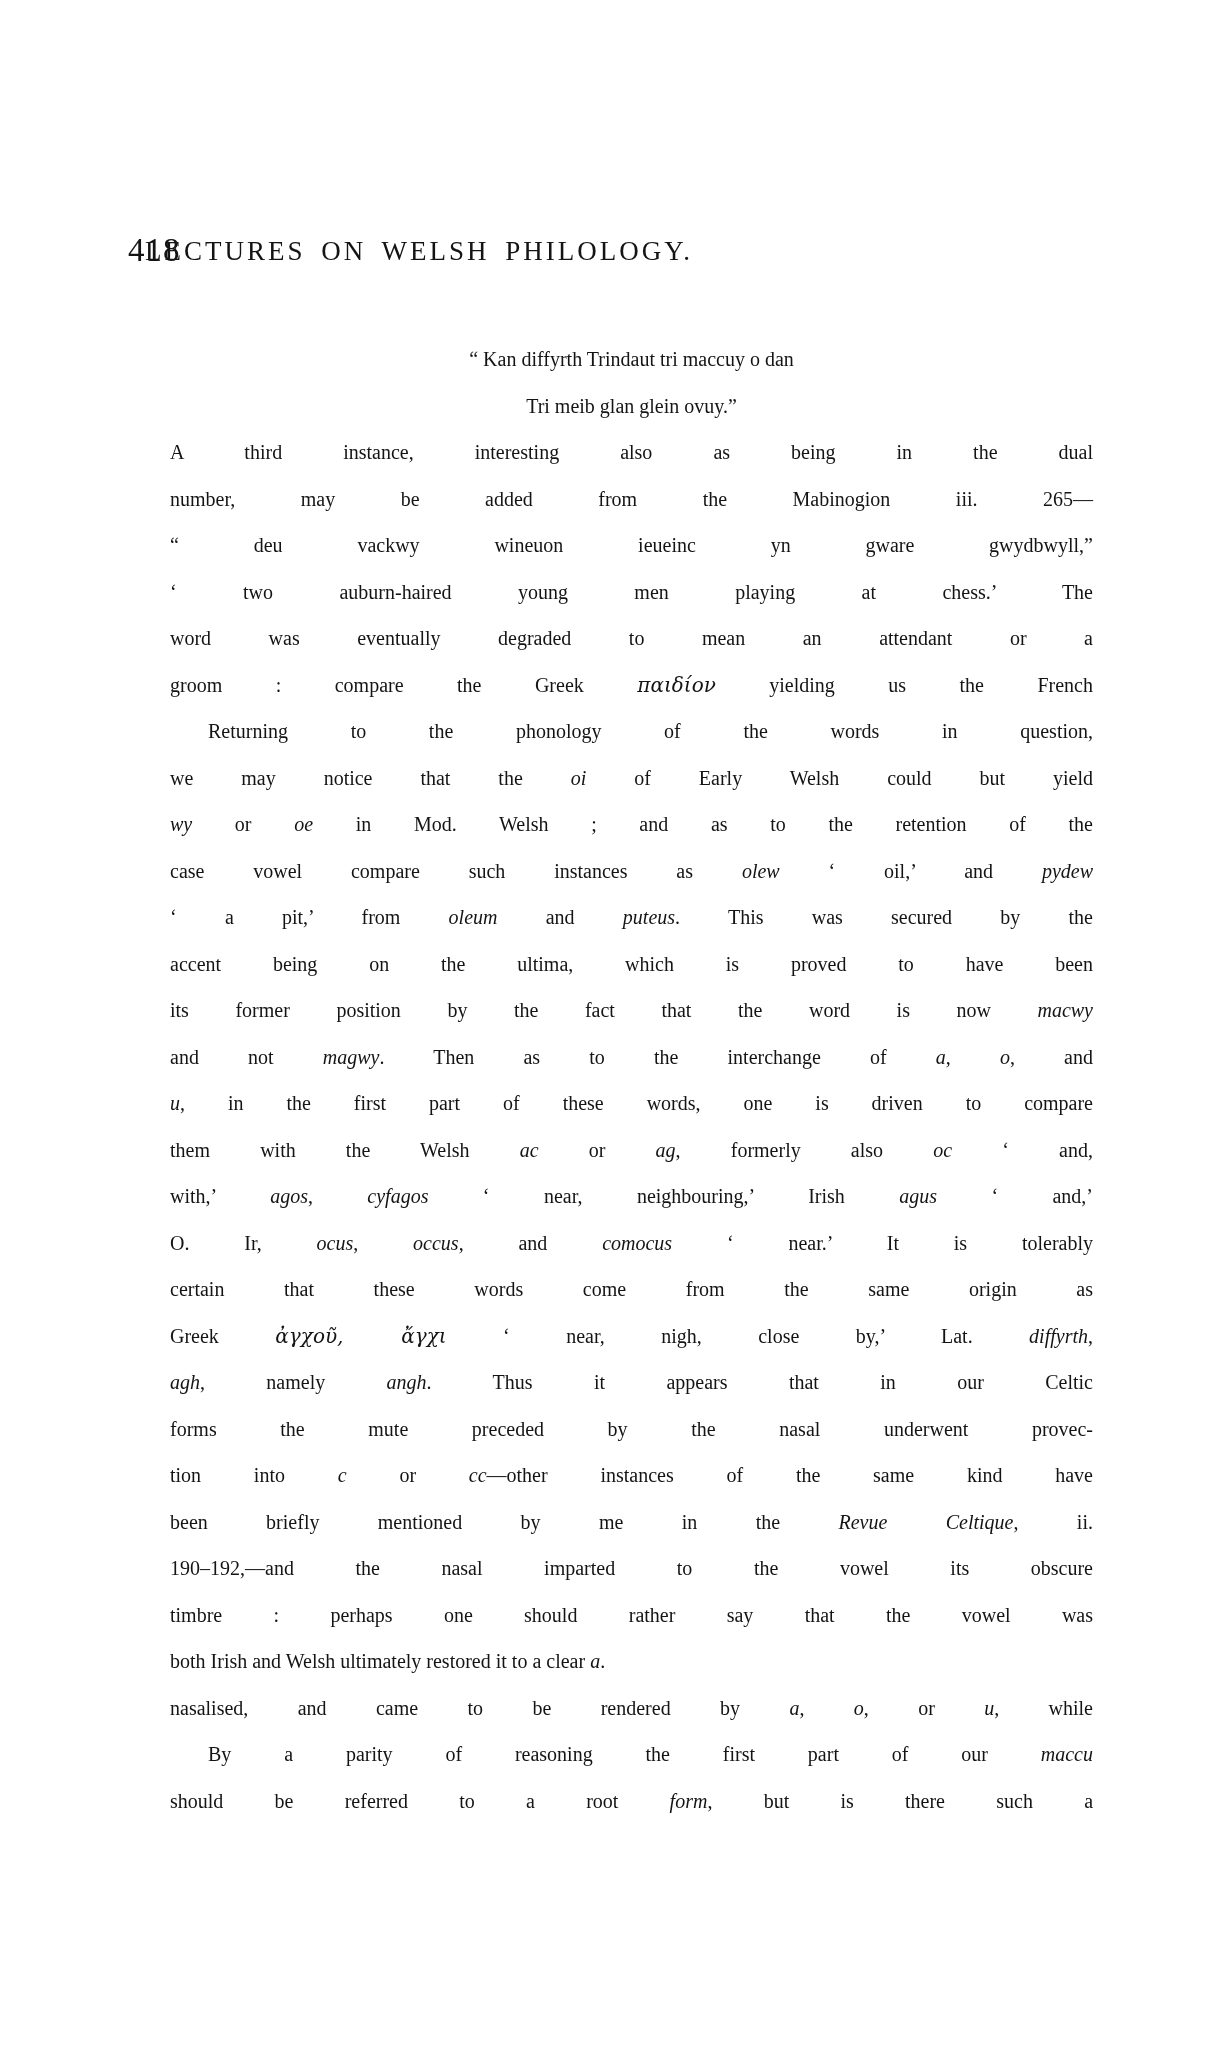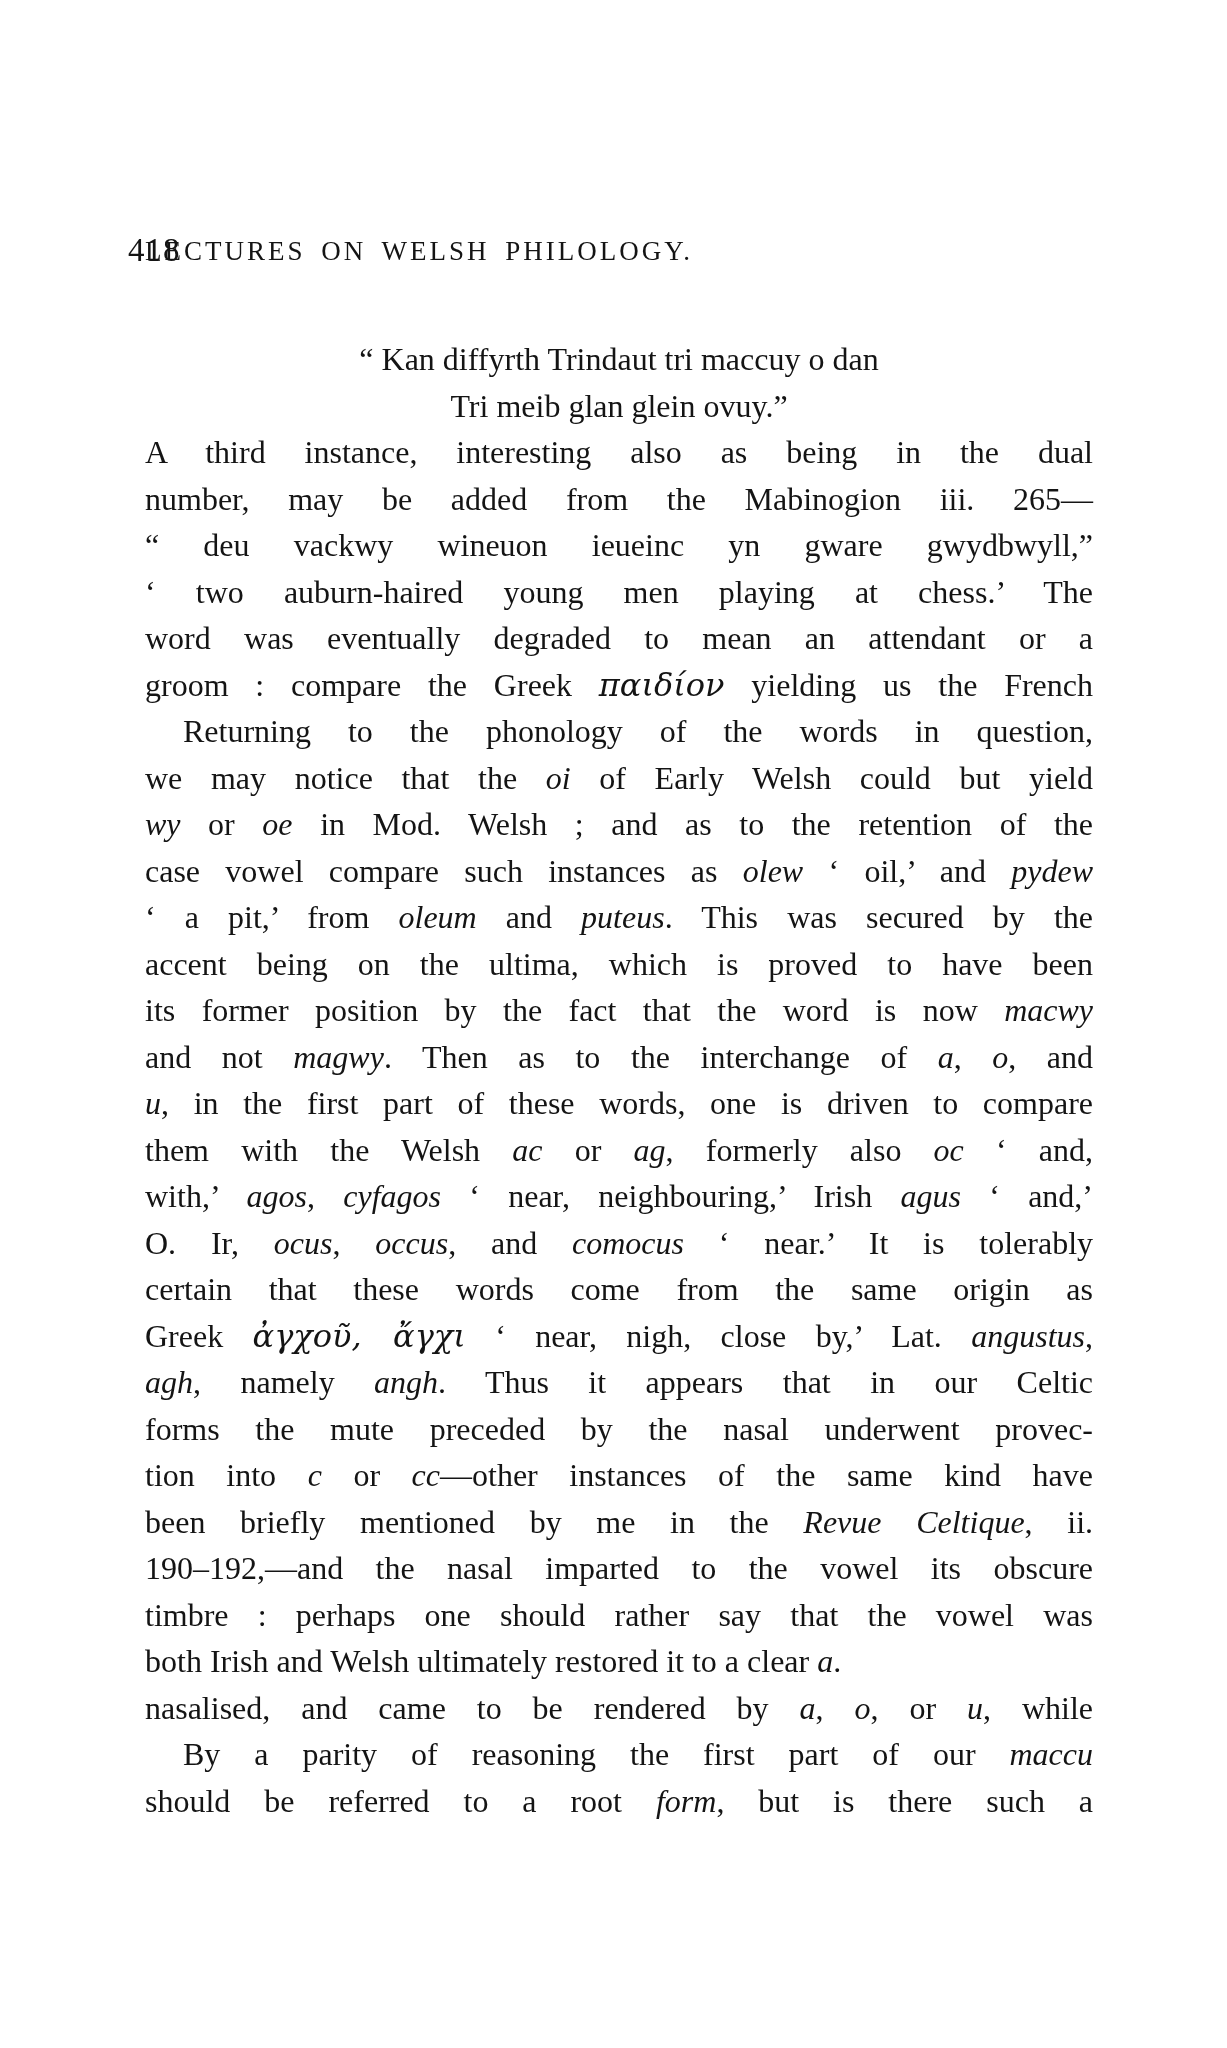--- a/index.html
+++ b/index.html
@@ -40,24 +40,25 @@
     letter-spacing: 3px;
     word-spacing: 6px;
   }
   .text-block {
     position: absolute;
     top: 336px;
     left: 145px;
     width: 948px;
   }
   .line {
-    font-size: 32px;
+    font-size: 20px;
     line-height: 46.5px;
     height: 46.5px;
     white-space: nowrap;
+    margin-left: 25px;
   }
   .line.justify {
     white-space: normal;
     text-align: justify;
     text-align-last: justify;
   }
   .line.center {
     white-space: normal;
     text-align: center;
   }
@@ -99,21 +100,21 @@
       <div class="line justify"><span>case vowel compare such instances as </span><span class="it">olew</span><span> ‘ oil,’ and </span><span class="it">pydew</span></div>
       <div class="line justify"><span>‘ a pit,’ from </span><span class="it">oleum</span><span> and </span><span class="it">puteus</span><span>. This was secured by the</span></div>
       <div class="line justify"><span>accent being on the ultima, which is proved to have been</span></div>
       <div class="line justify"><span>its former position by the fact that the word is now </span><span class="it">macwy</span></div>
       <div class="line justify"><span>and not </span><span class="it">magwy</span><span>. Then as to the interchange of </span><span class="it">a</span><span>, </span><span class="it">o</span><span>, and</span></div>
       <div class="line justify"><span class="it">u</span><span>, in the first part of these words, one is driven to compare</span></div>
       <div class="line justify"><span>them with the Welsh </span><span class="it">ac</span><span> or </span><span class="it">ag</span><span>, formerly also </span><span class="it">oc</span><span> ‘ and,</span></div>
       <div class="line justify"><span>with,’ </span><span class="it">agos</span><span>, </span><span class="it">cyfagos</span><span> ‘ near, neighbouring,’ Irish </span><span class="it">agus</span><span> ‘ and,’</span></div>
       <div class="line justify"><span>O. Ir, </span><span class="it">ocus</span><span>, </span><span class="it">occus</span><span>, and </span><span class="it">comocus</span><span> ‘ near.’ It is tolerably</span></div>
       <div class="line justify"><span>certain that these words come from the same origin as</span></div>
-      <div class="line justify"><span>Greek </span><span class="greek">ἀγχοῦ, ἄγχι</span><span> ‘ near, nigh, close by,’ Lat. </span><span class="it">angustus</span><span>,</span></div>
+      <div class="line justify"><span>Greek </span><span class="greek">ἀγχοῦ, ἄγχι</span><span> ‘ near, nigh, close by,’ Lat. </span><span class="it">diffyrth</span><span>,</span></div>
       <div class="line justify"><span class="it">agh</span><span>, namely </span><span class="it">angh</span><span>. Thus it appears that in our Celtic</span></div>
       <div class="line justify"><span>forms the mute preceded by the nasal underwent provec-</span></div>
       <div class="line justify"><span>tion into </span><span class="it">c</span><span> or </span><span class="it">cc</span><span>—other instances of the same kind have</span></div>
       <div class="line justify"><span>been briefly mentioned by me in the </span><span class="it">Revue Celtique</span><span>, ii.</span></div>
       <div class="line justify"><span>190–192,—and the nasal imparted to the vowel its obscure</span></div>
       <div class="line justify"><span>timbre : perhaps one should rather say that the vowel was</span></div>
       <div class="line left"><span>both Irish and Welsh ultimately restored it to a clear </span><span class="it">a</span><span>.</span></div>
       <div class="line justify"><span>nasalised, and came to be rendered by </span><span class="it">a</span><span>, </span><span class="it">o</span><span>, or </span><span class="it">u</span><span>, while</span></div>
       <div class="line justify indent"><span>By a parity of reasoning the first part of our </span><span class="it">maccu</span></div>
       <div class="line justify"><span>should be referred to a root </span><span class="it">form</span><span>, but is there such a</span></div>

